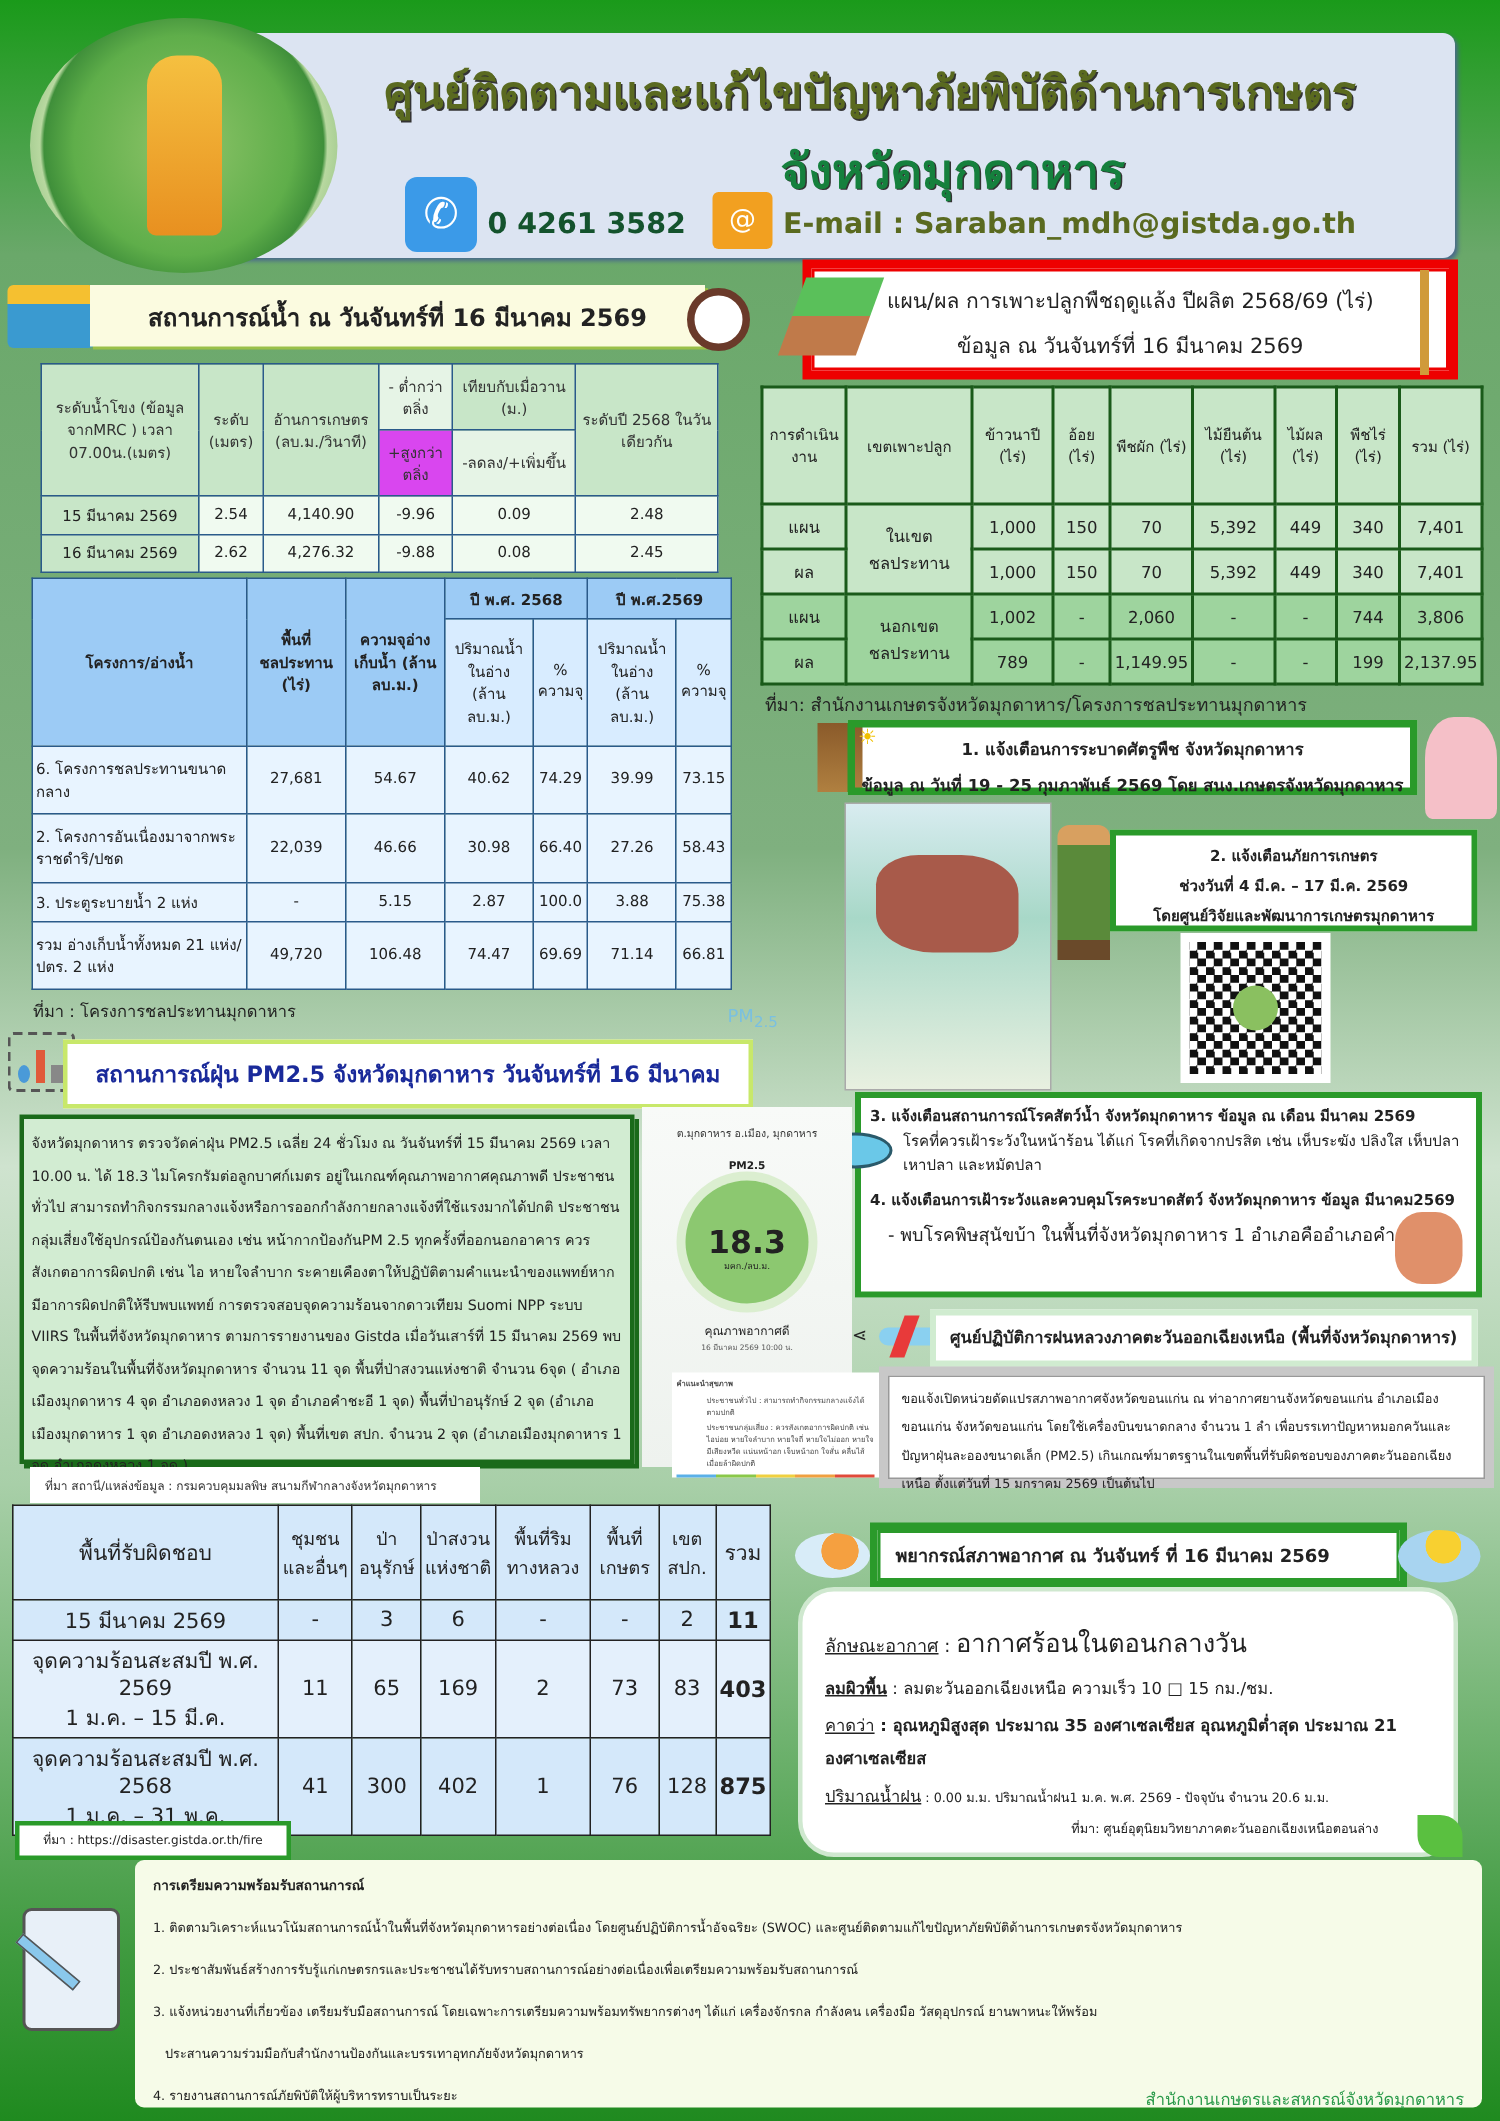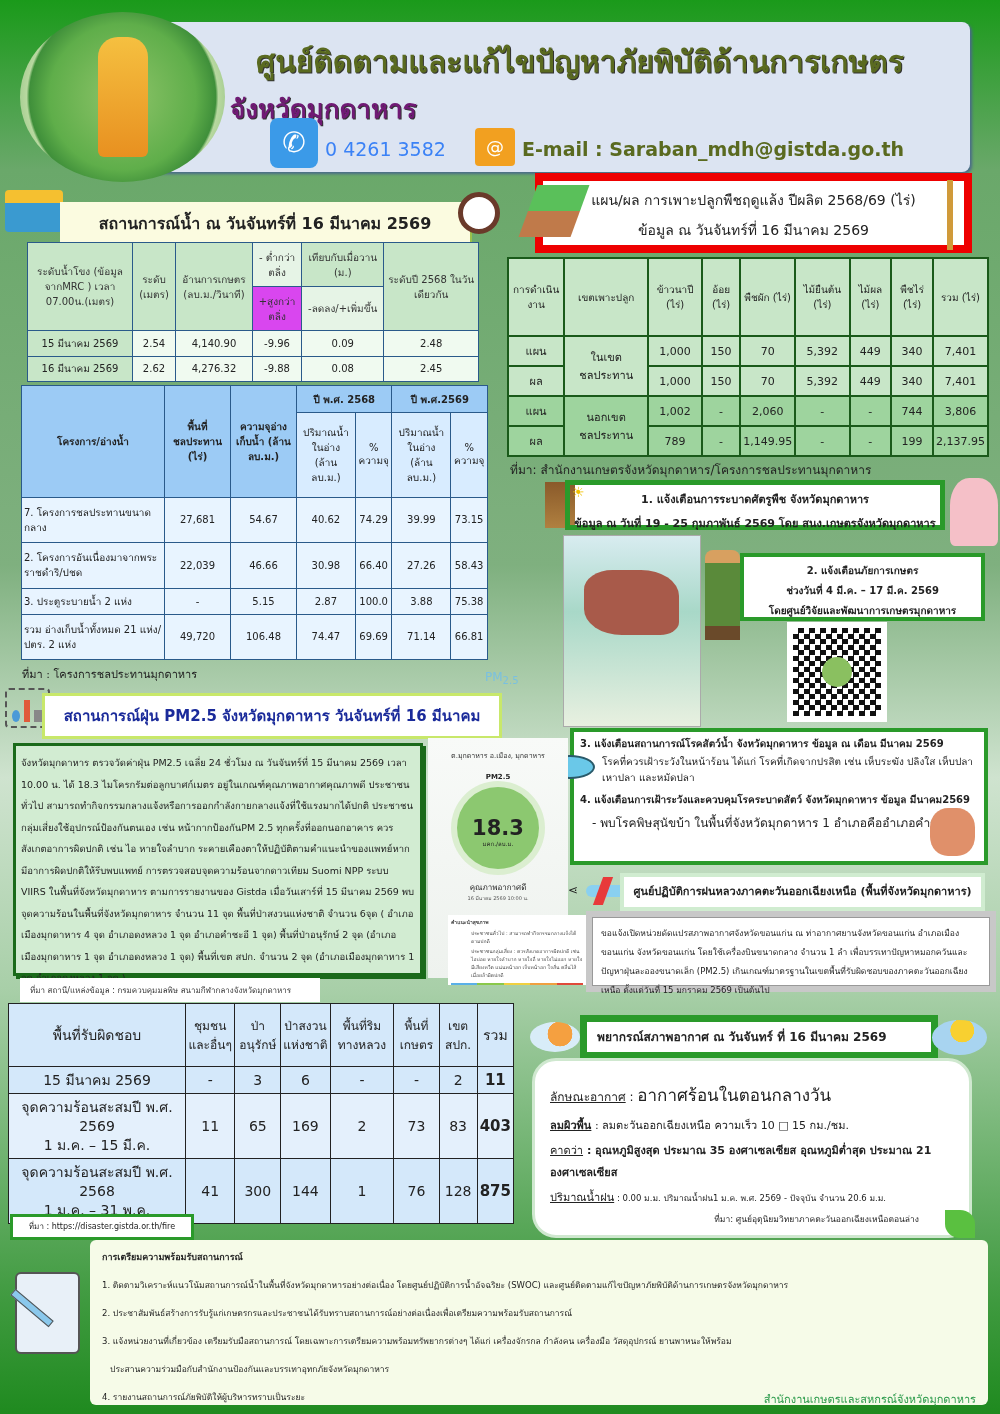--- a/index.html
+++ b/index.html
@@ -2,23 +2,23 @@
 <html><head>
 <meta charset="utf-8">
 <style>
 *{box-sizing:border-box;margin:0;padding:0}
 body{width:1000px;height:1414px;font-family:"DejaVu Sans",sans-serif;background:linear-gradient(180deg,#1a9a1a 0%,#6aa86a 12%,#7fb07f 40%,#cfe3cf 55%,#a8cfa8 70%,#3f9a3f 92%,#1f8a1f 100%);position:relative;overflow:hidden;color:#222}
 .abs{position:absolute}
 .header{left:85px;top:22px;width:885px;height:150px;background:#dce4f2;border-radius:8px;box-shadow:2px 2px 3px #4a6a8a}
 .logo{left:20px;top:12px;width:205px;height:170px;border-radius:50%;background:radial-gradient(circle,#8fc46a 0%,#5fae4a 55%,#3f8f3a 70%,#b8d8a0 72%,#6aa860 100%);display:flex;align-items:center;justify-content:center}
 .logo .fig{width:50px;height:120px;background:linear-gradient(#f5c040,#e89020);border-radius:20px 20px 6px 6px}
 .title1{left:230px;top:38px;width:700px;text-align:center;font-size:30px;font-weight:bold;color:#5a6a20;text-shadow:1px 1px 0 #333}
-.title2{left:230px;top:88px;width:520px;text-align:left;font-size:26px;font-weight:bold;color:#701a75;text-shadow:1px 1px 0 #333}
+.title2{left:230px;top:88px;width:520px;text-align:right;font-size:32px;font-weight:bold;color:#15803d;text-shadow:1px 1px 0 #333}
 .phone-ic{left:270px;top:118px;width:48px;height:50px;background:#3b9ae8;border-radius:8px;color:#fff;font-size:28px;text-align:center;line-height:50px}
-.phone{left:325px;top:138px;font-size:19px;font-weight:normal;color:#3b82f6}
+.phone{left:325px;top:138px;font-size:19px;font-weight:bold;color:#14532d}
 .mail-ic{left:475px;top:128px;width:40px;height:38px;background:#f2a020;border-radius:4px;color:#fff;font-size:18px;text-align:center;line-height:38px}
 .mail{left:522px;top:138px;font-size:19px;font-weight:bold;color:#5a6a20}
 .sec-title{background:#fbfbe0;border:3px solid #c8e06a;font-weight:bold;text-align:center}
 table{border-collapse:collapse;width:100%;height:100%}
 td,th{border:1.5px solid #2a5a8a;text-align:center;font-size:10px;font-weight:normal;padding:2px}
 .t1 th{background:#c8e6c8;color:#333}
 .t1 td{background:#f0faf0}
 .t1 td.d{background:#c8e6c8}
 .t2 th{background:#9ccbf5;font-weight:bold;color:#222}
 .t2 td{background:#e8f4ff}
@@ -44,21 +44,21 @@
     <div class="fig"></div>
   </div>
 <div class="abs title1">ศูนย์ติดตามและแก้ไขปัญหาภัยพิบัติด้านการเกษตร</div>
 <div class="abs title2">จังหวัดมุกดาหาร</div>
 <div class="abs phone-ic">✆</div>
 <div class="abs phone">0 4261 3582</div>
 <div class="abs mail-ic">@</div>
 <div class="abs mail">E-mail : Saraban_mdh@gistda.go.th</div>
 
 <div class="abs" style="left:5px;top:190px;width:58px;height:42px;background:linear-gradient(#f5c030 30%,#3a9ad0 30%);border-radius:4px"></div>
-<div class="abs sec-title" style="left:60px;top:202px;width:410px;height:41px;font-size:16px;line-height:44px;border:none;background:#fbfbe0;box-shadow:2px 2px 0 #9ac04a">สถานการณ์น้ำ ณ วันจันทร์ที่ 16 มีนาคม 2569</div>
+<div class="abs sec-title" style="left:60px;top:190px;width:410px;height:41px;font-size:16px;line-height:44px;border:none;background:#fbfbe0;box-shadow:2px 2px 0 #9ac04a">สถานการณ์น้ำ ณ วันจันทร์ที่ 16 มีนาคม 2569</div>
 <div class="abs" style="left:458px;top:192px;width:42px;height:42px;border-radius:50%;border:5px solid #6a3a2a;background:#fff"></div>
 
 <div class="abs t1" style="left:27px;top:242px;width:452px;height:140px">
 <table>
 <tbody>
         <tr>
  <th rowspan="2" class="d" style="width:105px">ระดับน้ำโขง (ข้อมูลจากMRC ) เวลา 07.00น.(เมตร)</th>
  <th rowspan="2" style="width:43px">ระดับ (เมตร)</th>
  <th rowspan="2" style="width:77px">อัานการเกษตร (ลบ.ม./วินาที)</th>
  <th style="background:#e6f4e6">- ต่ำกว่าตลิ่ง</th>
@@ -99,21 +99,21 @@
  <th colspan="2" style="height:27px">ปี พ.ศ. 2568</th>
  <th colspan="2">ปี พ.ศ.2569</th>
 </tr>
 <tr>
  <th style="background:#d8ecff;font-weight:normal">ปริมาณน้ำในอ่าง (ล้าน ลบ.ม.)</th>
  <th style="background:#d8ecff;font-weight:normal">% ความจุ</th>
  <th style="background:#d8ecff;font-weight:normal">ปริมาณน้ำในอ่าง (ล้าน ลบ.ม.)</th>
  <th style="background:#d8ecff;font-weight:normal">% ความจุ</th>
 </tr>
 <tr>
-          <td class="l">7. โครงการชลประทานขนาดกลาง</td>
+          <td class="l">6. โครงการชลประทานขนาดกลาง</td>
           <td>27,681</td>
           <td>54.67</td>
           <td>40.62</td>
           <td>74.29</td>
           <td>39.99</td>
           <td>73.15</td>
         </tr>
 <tr>
           <td class="l">2. โครงการอันเนื่องมาจากพระราชดำริ/ปชด</td>
           <td>22,039</td>
@@ -324,21 +324,21 @@
           <td>83</td>
           <td class="b">403</td>
         </tr>
 <tr>
           <td class="lab">
             <div>จุดความร้อนสะสมปี พ.ศ. 2568</div>
             <div>1 ม.ค. – 31 พ.ค.</div>
           </td>
           <td>41</td>
           <td>300</td>
-          <td>144</td>
+          <td>402</td>
           <td>1</td>
           <td>76</td>
           <td>128</td>
           <td class="b">875</td>
         </tr>
 </tbody>
     </table>
 </div>
 <div class="abs" style="left:10px;top:1214px;width:184px;height:26px;background:#fff;border:3px solid #2a9a2a;font-size:8px;text-align:center;line-height:20px">ที่มา : https://disaster.gistda.or.th/fire</div>
 

